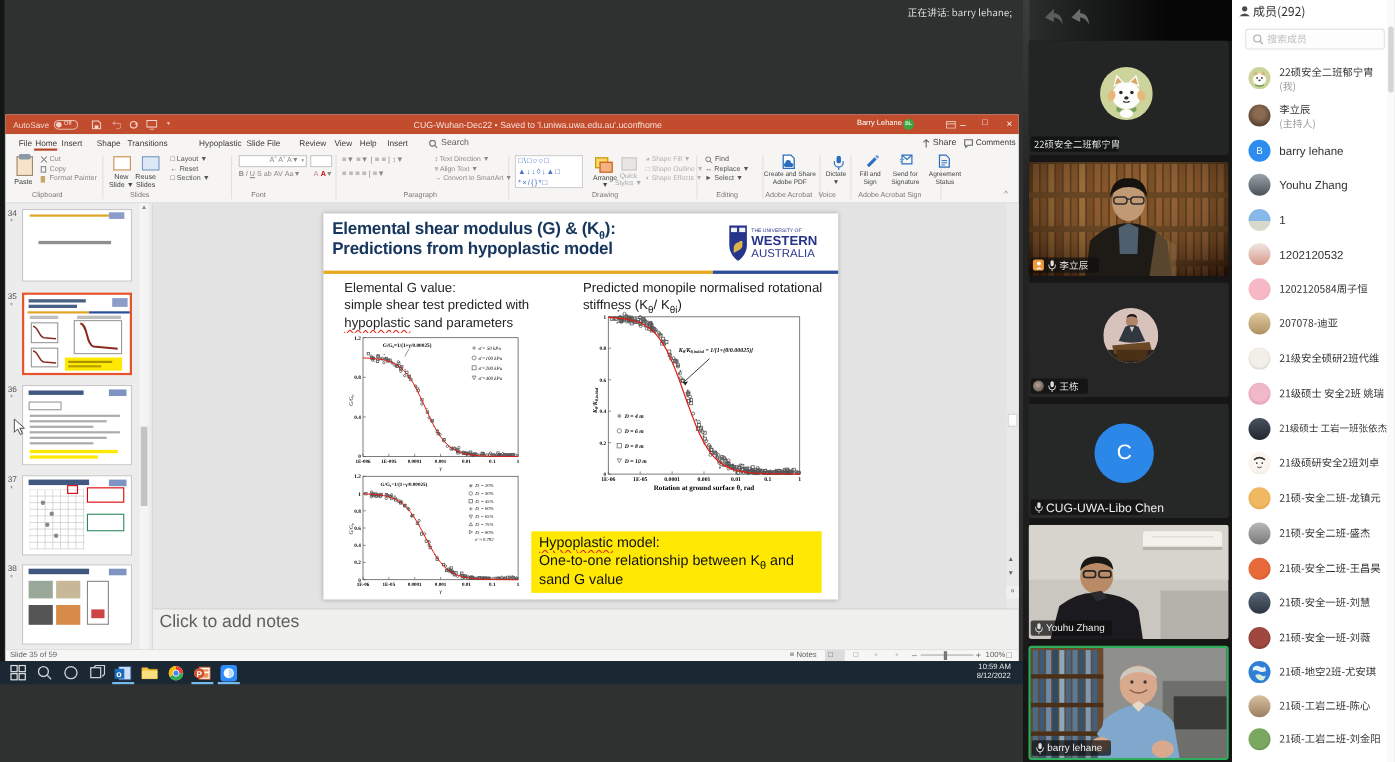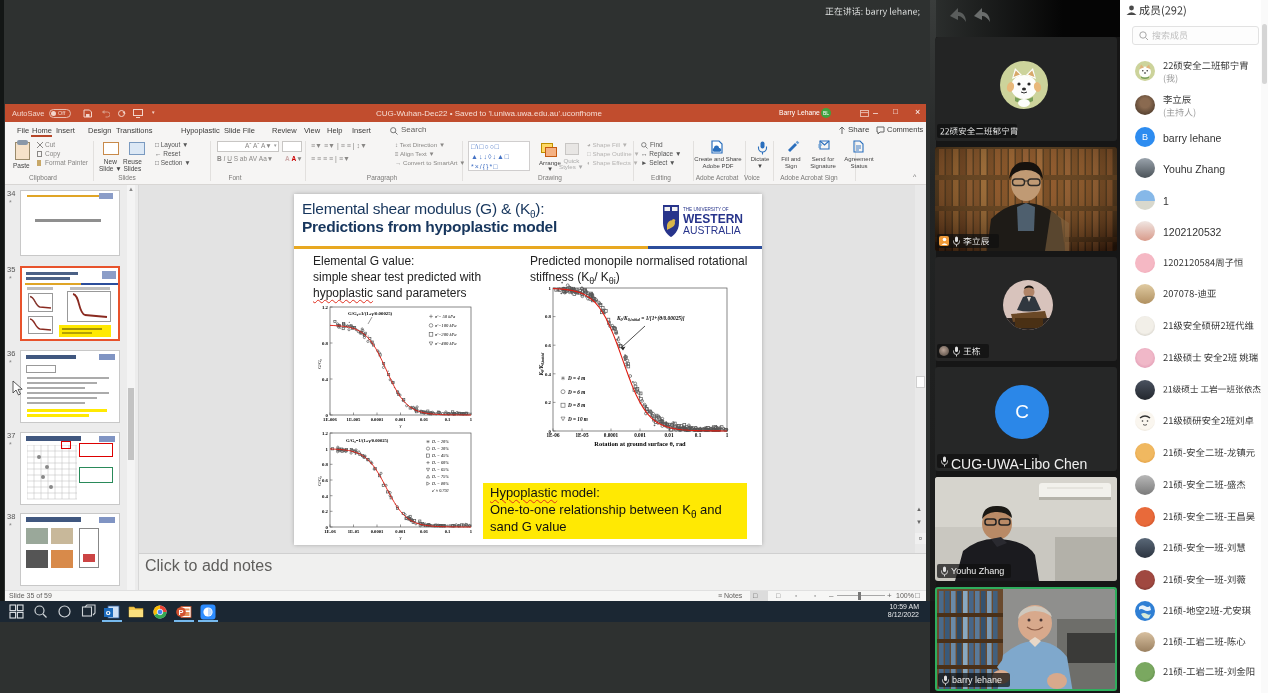--- a/index.html
+++ b/index.html
@@ -60,21 +60,21 @@
       <rect x="0.5" y="0.5" width="8" height="6" fill="none" stroke="#f3d5cb" stroke-width="0.9"></rect>
       <line x1="0.5" y1="2.6" x2="8.5" y2="2.6" stroke="#f3d5cb" stroke-width="0.9"></line>
     </svg>
     <div class="abs" style="left:873px;top:108px;font-size:9px;color:#fff;white-space:nowrap;">–</div>
     <div class="abs" style="left:893px;top:107px;font-size:8px;color:#fff;white-space:nowrap;">□</div>
     <div class="abs" style="left:915px;top:107px;font-size:9px;color:#fff;white-space:nowrap;">×</div>
     <div class="abs" style="left:5px;top:122px;width:921px;height:16px;background:#f6f5f4"></div>
     <div class="abs" style="left:17px;top:126px;font-size:7.5px;color:#3b3a39;white-space:nowrap;">File</div>
     <div class="abs" style="left:32px;top:126px;font-size:7.5px;color:#3b3a39;white-space:nowrap;">Home</div>
     <div class="abs" style="left:56px;top:126px;font-size:7.5px;color:#3b3a39;white-space:nowrap;">Insert</div>
-    <div class="abs" style="left:88px;top:126px;font-size:7.5px;color:#3b3a39;white-space:nowrap;">Design</div>
+    <div class="abs" style="left:88px;top:126px;font-size:7.5px;color:#3b3a39;white-space:nowrap;">Shape</div>
     <div class="abs" style="left:116px;top:126px;font-size:7.5px;color:#3b3a39;white-space:nowrap;">Transitions</div>
     <div class="abs" style="left:181px;top:126px;font-size:7.5px;color:#3b3a39;white-space:nowrap;">Hypoplastic</div>
     <div class="abs" style="left:224px;top:126px;font-size:7.5px;color:#3b3a39;white-space:nowrap;">Slide File</div>
     <div class="abs" style="left:272px;top:126px;font-size:7.5px;color:#3b3a39;white-space:nowrap;">Review</div>
     <div class="abs" style="left:304px;top:126px;font-size:7.5px;color:#3b3a39;white-space:nowrap;">View</div>
     <div class="abs" style="left:327px;top:126px;font-size:7.5px;color:#3b3a39;white-space:nowrap;">Help</div>
     <div class="abs" style="left:352px;top:126px;font-size:7.5px;color:#3b3a39;white-space:nowrap;">Insert</div>
     <div class="abs" style="left:31px;top:135px;width:21px;height:2px;background:#b7472a"></div>
     <svg class="abs" style="left:390px;top:127px" width="8" height="8">
       <circle cx="3.2" cy="3.2" r="2.6" fill="none" stroke="#777" stroke-width="1"></circle>
@@ -288,21 +288,21 @@
     <div class="abs" style="left:127px;top:185px;width:8px;height:9px;background:#f4f4f4;color:#888;font-size:6px;text-align:center;line-height:9px">▲</div>
     <svg class="abs" style="left:12px;top:380px" width="12" height="16">
       <path d="M1 1 L1 13 L4 10 L6.5 15 L8.5 14 L6 9.4 L10.2 9.2 Z" fill="#fff" stroke="#333" stroke-width="0.8"></path>
     </svg>
     <div class="abs" style="left:915px;top:185px;width:11px;height:368px;background:#e9e9e9"></div>
     <div class="abs" style="left:916px;top:376px;width:9px;height:12px;background:#fdfdfd;border:1px solid #cfcfcf"></div>
     <div class="abs" style="left:916px;top:506px;font-size:6px;color:#666;white-space:nowrap;">▲</div>
     <div class="abs" style="left:916px;top:519px;font-size:6px;color:#666;white-space:nowrap;">▼</div>
     <div class="abs" style="left:915px;top:533px;width:11px;height:11px;background:#f0f0f0;color:#666;font-size:6px;text-align:center;line-height:11px">¤</div>
     <div class="abs" style="left:294px;top:194px;width:468px;height:351px;background:#fff;box-shadow:0 0 4px rgba(0,0,0,.25)"></div>
-    <div class="abs" style="left:302px;top:200px;font-size:15.5px;color:#17365d;white-space:nowrap;font-weight:normal;letter-spacing:-0.25px">Elemental shear modulus (G) &amp; (K<sub style="font-size:10px">θ</sub>):</div>
+    <div class="abs" style="left:302px;top:200px;font-size:15.5px;color:#17365d;white-space:nowrap;font-weight:bold;letter-spacing:-0.25px">Elemental shear modulus (G) &amp; (K<sub style="font-size:10px">θ</sub>):</div>
     <div class="abs" style="left:302px;top:218px;font-size:15.5px;color:#17365d;white-space:nowrap;font-weight:bold;letter-spacing:-0.25px">Predictions from hypoplastic model</div>
     <svg class="abs" style="left:649px;top:203px" width="105" height="38">
 <path d="M14 2 L30 2 L30 20 C30 28 24 33 22 34 C20 33 14 28 14 20 Z" fill="#27348b"></path>
 <rect x="15.5" y="4" width="5.5" height="4" fill="#f2f2f2"></rect>
       <rect x="23" y="4" width="5.5" height="4" fill="#f2f2f2"></rect>
 <path d="M18 22 C19 16 26 16 26 20 C26 24 21 25 18 27 Z" fill="#d8b54a"></path>
 <circle cx="24.6" cy="17.5" r="1.6" fill="#d8b54a"></circle>
 <text x="34" y="8" font-size="4.6" fill="#27348b" font-family="Liberation Sans">THE UNIVERSITY OF</text>
 <text x="34" y="20" font-size="12" font-weight="bold" fill="#27348b" font-family="Liberation Sans">WESTERN</text>
 <text x="34" y="31" font-size="10.4" fill="#27348b" font-family="Liberation Sans">AUSTRALIA</text>
@@ -1432,21 +1432,21 @@
       </g>
     </svg>
     <div class="abs" style="left:935px;top:367px;width:182px;height:104px;background:#262727;border-radius:3px"></div>
     <div class="abs" style="left:995px;top:385px;width:54px;height:54px;background:#2b87e8;border-radius:50%;color:#fff;font-size:19px;text-align:center;line-height:54px">C</div>
     <div class="abs" style="left:937px;top:454px;width:102px;height:14px;background:rgba(15,15,15,.72);border-radius:2px"></div>
     <svg class="abs" style="left:940px;top:456px" width="9" height="11">
       <rect x="3" y="0.5" width="3" height="5.5" rx="1.5" fill="#e0e0e0"></rect>
       <path d="M1.5 4.5 v1 a3 3 0 0 0 6 0 v-1" fill="none" stroke="#e0e0e0" stroke-width="0.9"></path>
       <line x1="4.5" y1="8.8" x2="4.5" y2="10.5" stroke="#e0e0e0" stroke-width="0.9"></line>
     </svg>
-    <div class="abs" style="left:951px;top:456px;font-size:14px;color:#efefef;white-space:nowrap;text-align:center;">CUG-UWA-Libo Chen</div>
+    <div class="abs" style="left:951px;top:456px;font-size:11px;color:#efefef;white-space:nowrap;text-align:center;">CUG-UWA-Libo Chen</div>
     <div class="abs" style="left:935px;top:477px;width:182px;height:104px;border-radius:3px;overflow:hidden">
 <svg width="182" height="104">
 <rect width="182" height="104" fill="#c9c7c0"></rect>
 <rect x="0" y="0" width="182" height="50" fill="#d6d4cd"></rect>
 <rect x="120" y="60" width="62" height="44" fill="#9a989077"></rect>
 <rect x="104" y="6" width="72" height="17" rx="3" fill="#f2f1ec"></rect>
         <rect x="104" y="20" width="72" height="3" fill="#b5b3aa"></rect>
 <line x1="112" y1="11" x2="168" y2="11" stroke="#d8d6cf" stroke-width="1"></line>
 <ellipse cx="62" cy="47" rx="15" ry="16" fill="#b98a66"></ellipse>
 <path d="M47 42 Q48 28 63 29 Q76 29 77 41 Q70 34 60 35 Q51 36 47 42 Z" fill="#1a1814"></path>

